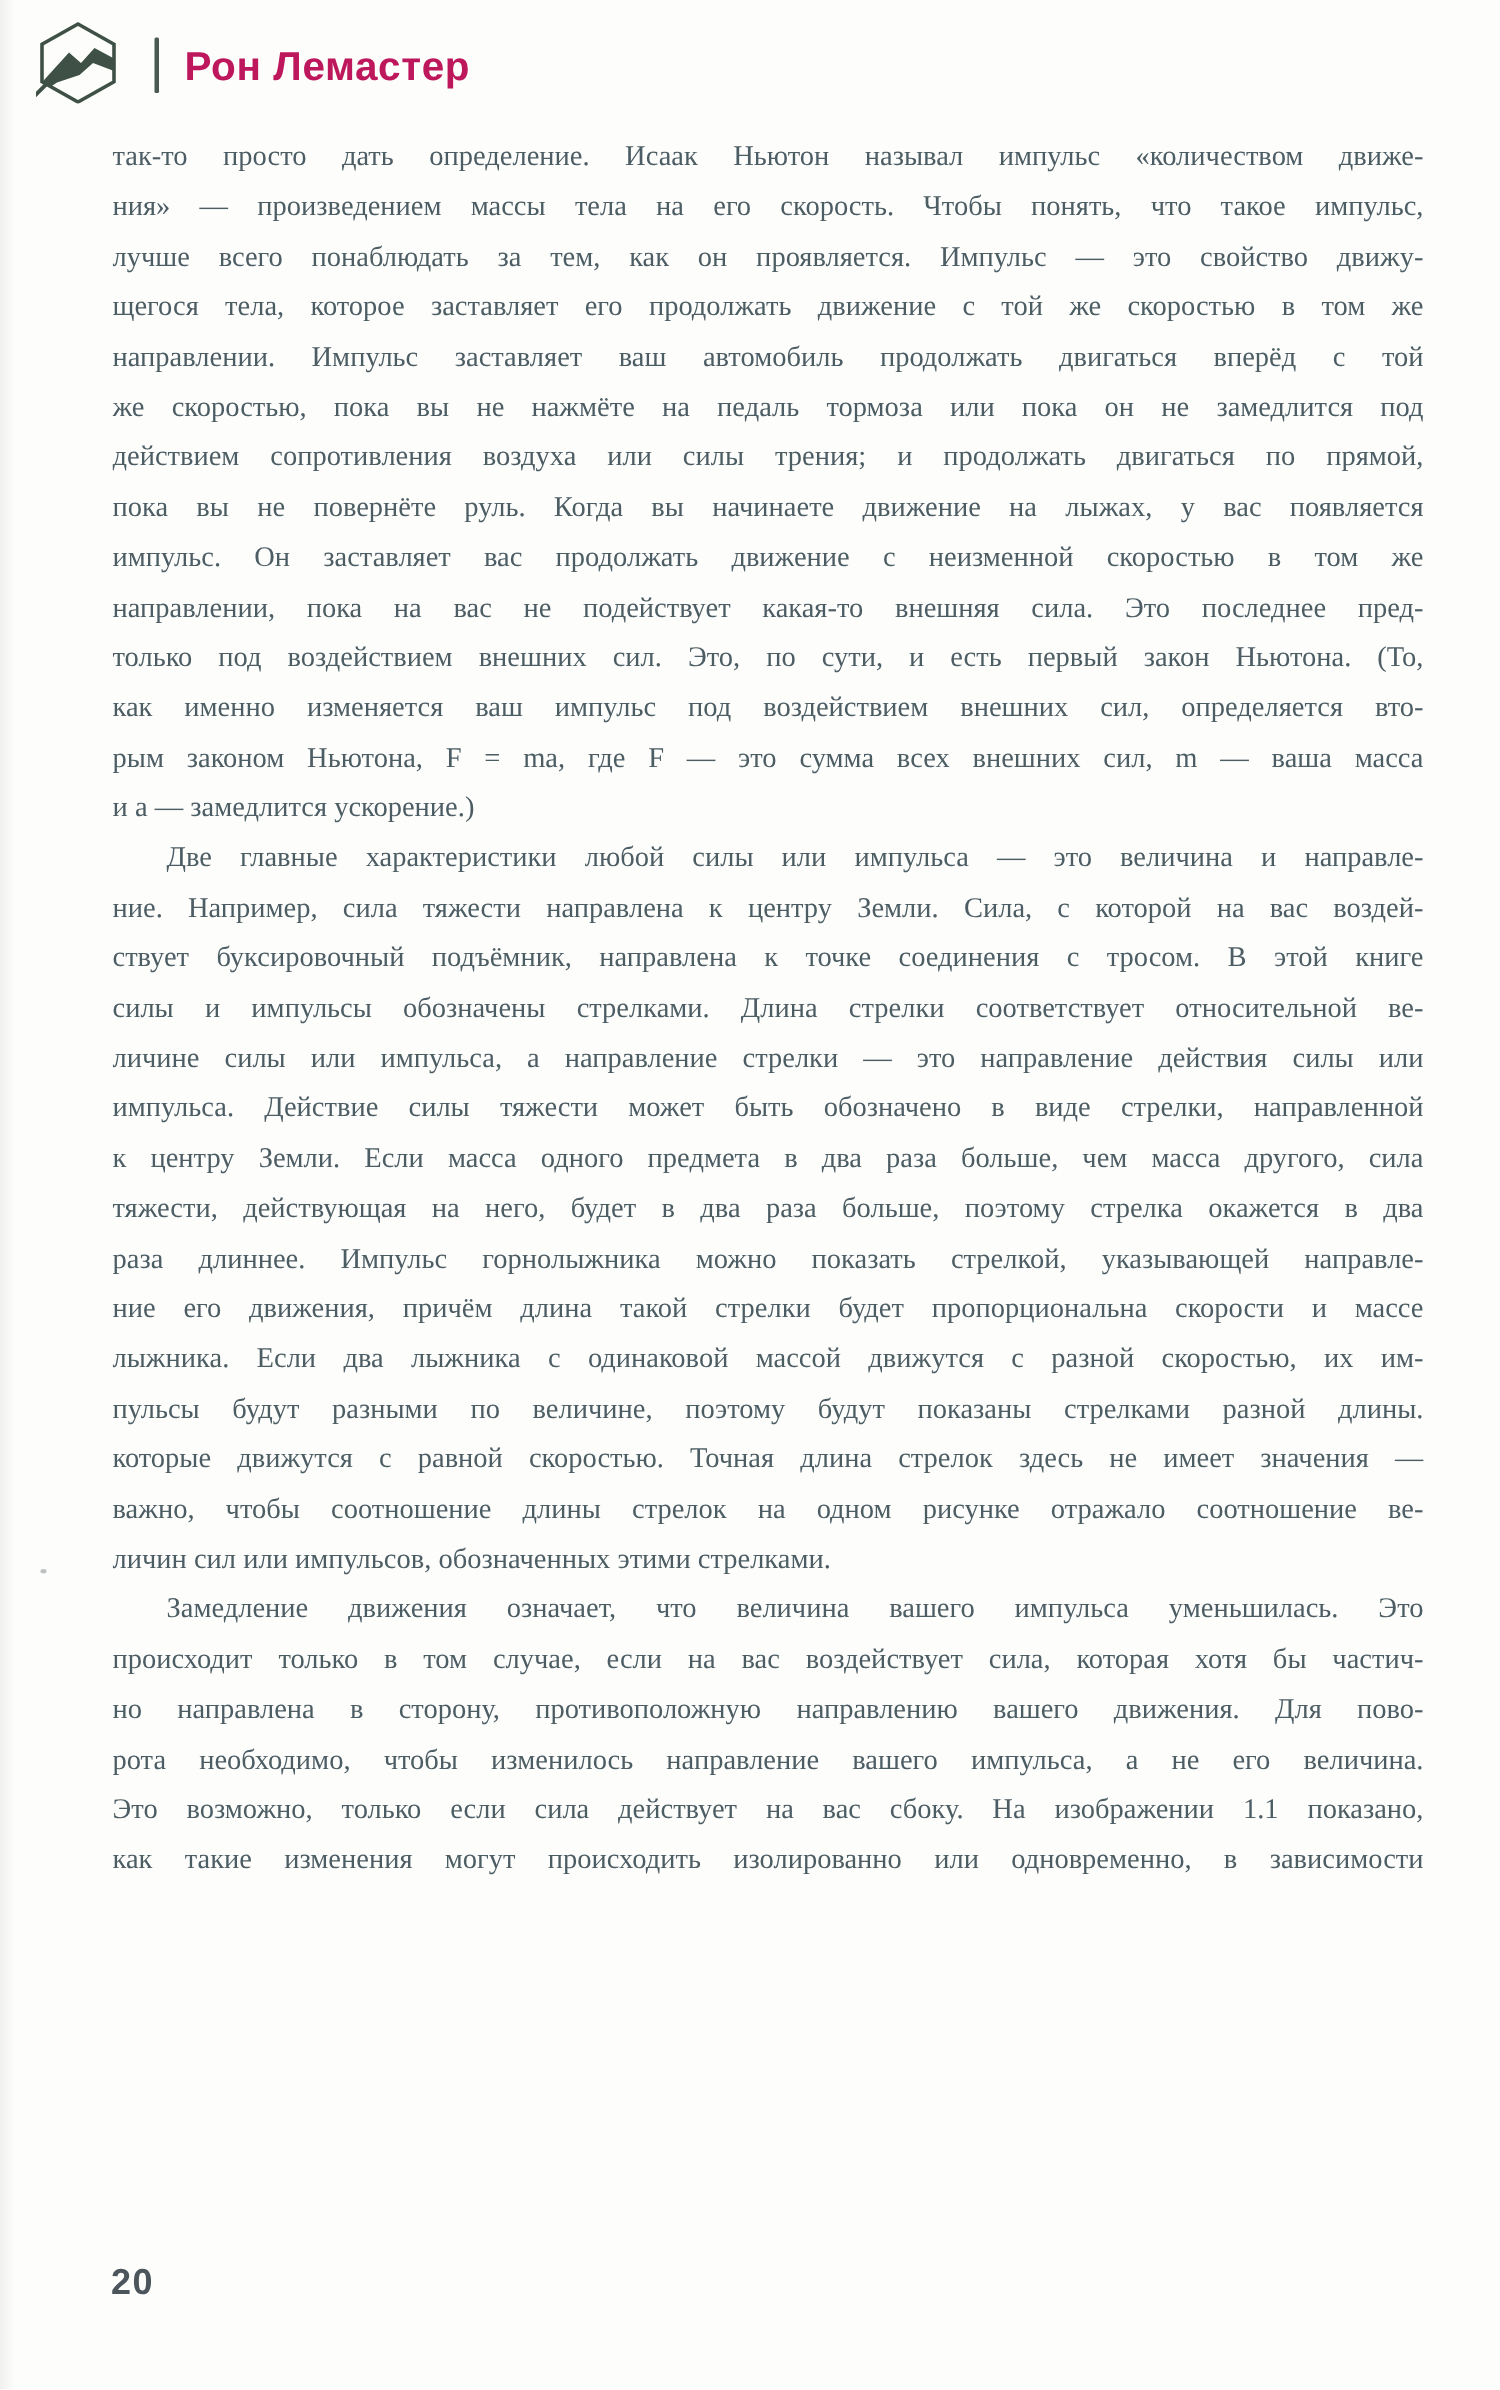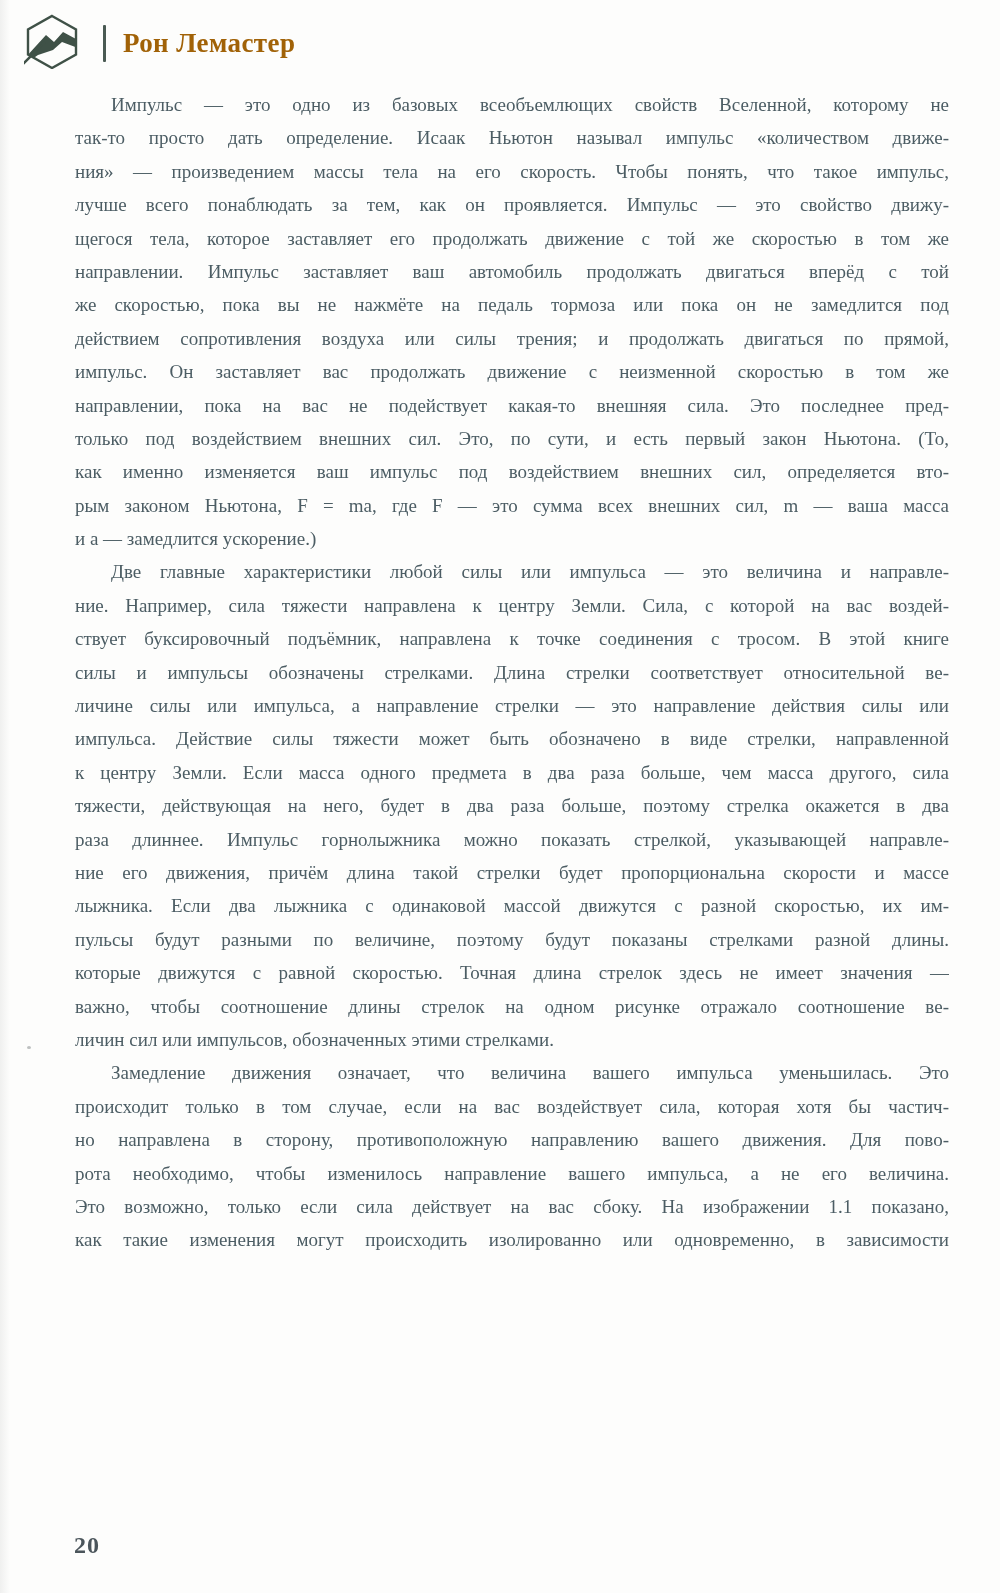--- a/index.html
+++ b/index.html
@@ -42,24 +42,24 @@
     flex: 0 0 auto;
   }
   .header-divider {
     width: 3px; height: 37px;
     background: #4a5a53;
     margin-left: 23px;
     margin-right: 17px;
     border-radius: 1px;
   }
   .author-name {
-    font-family: Liberation Serif, serif;
+    font-family: Liberation Sans, sans-serif;
     font-size: 27px;
     font-weight: 700;
-    color: #a16207;
+    color: #be185d;
     letter-spacing: 0.4px;
     white-space: nowrap;
     padding-top: 1px;
   }
 
   
   .text-block {
     position: absolute;
     left: 75px;
     top: 88px;
@@ -77,26 +77,25 @@
     white-space: normal;
   }
   .line.first-line { padding-left: 36px; }
   .line.last-line { text-align-last: left; }
 
   
   .page-number {
     position: absolute;
     left: 74px;
     top: 1508px;
-    font-family: Liberation Serif, serif;
+    font-family: Liberation Sans, sans-serif;
     font-size: 24px;
     font-weight: 700;
     color: #4b555b;
     letter-spacing: 1px;
-    margin-top: 24px;
   }
 </style>
 </head>
 <body>
 
 <div class="scan-edge"></div>
 
 <header class="page-header">
   <span>
     <svg class="logo" viewBox="0 0 56 56" aria-hidden="true">
@@ -114,28 +113,28 @@
 
       <line x1="-2" y1="52" x2="20" y2="30" stroke="#3f5147" stroke-width="2.6" stroke-linecap="round"></line>
     </svg>
   </span>
   <span class="header-divider"></span>
   <span class="author-name">Рон Лемастер</span>
 </header>
 
 <main class="text-block" id="text-block">
     <div class="paragraph">
-      <div class="line first-line">Импульс — это одно из базовых всеобъемлющих свойств Вселенной, которому не</div>
       <div class="line">так-то просто дать определение. Исаак Ньютон называл импульс «количеством движе-</div>
       <div class="line">ния» — произведением массы тела на его скорость. Чтобы понять, что такое импульс,</div>
       <div class="line">лучше всего понаблюдать за тем, как он проявляется. Импульс — это свойство движу-</div>
       <div class="line">щегося тела, которое заставляет его продолжать движение с той же скоростью в том же</div>
       <div class="line">направлении. Импульс заставляет ваш автомобиль продолжать двигаться вперёд с той</div>
       <div class="line">же скоростью, пока вы не нажмёте на педаль тормоза или пока он не замедлится под</div>
       <div class="line">действием сопротивления воздуха или силы трения; и продолжать двигаться по прямой,</div>
+      <div class="line">пока вы не повернёте руль. Когда вы начинаете движение на лыжах, у вас появляется</div>
       <div class="line">импульс. Он заставляет вас продолжать движение с неизменной скоростью в том же</div>
       <div class="line">направлении, пока на вас не подействует какая-то внешняя сила. Это последнее пред-</div>
       <div class="line">только под воздействием внешних сил. Это, по сути, и есть первый закон Ньютона. (То,</div>
       <div class="line">как именно изменяется ваш импульс под воздействием внешних сил, определяется вто-</div>
       <div class="line">рым законом Ньютона, F = ma, где F — это сумма всех внешних сил, m — ваша масса</div>
       <div class="line last-line">и a — замедлится ускорение.)</div>
     </div>
     <div class="paragraph">
       <div class="line first-line">Две главные характеристики любой силы или импульса — это величина и направле-</div>
       <div class="line">ние. Например, сила тяжести направлена к центру Земли. Сила, с которой на вас воздей-</div>

